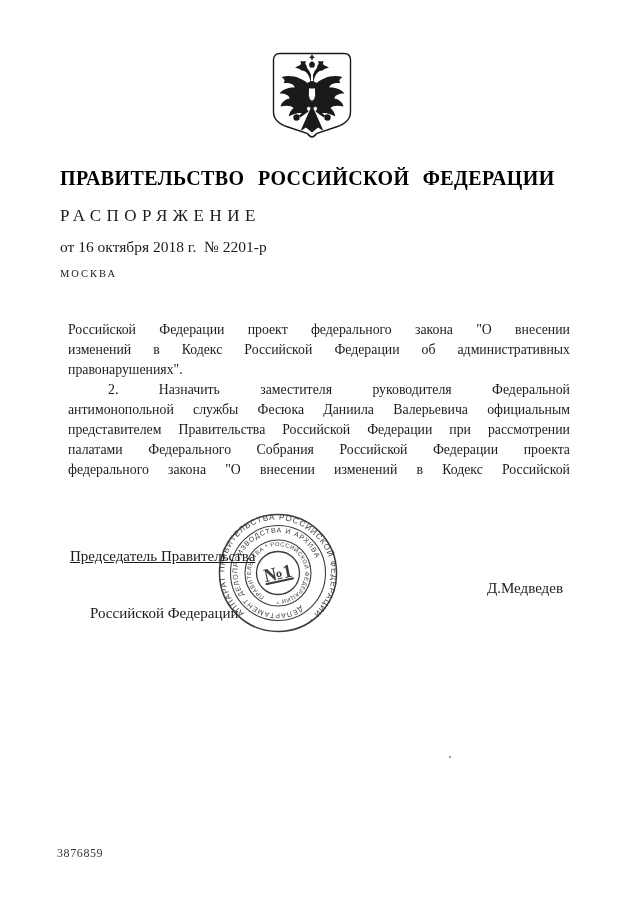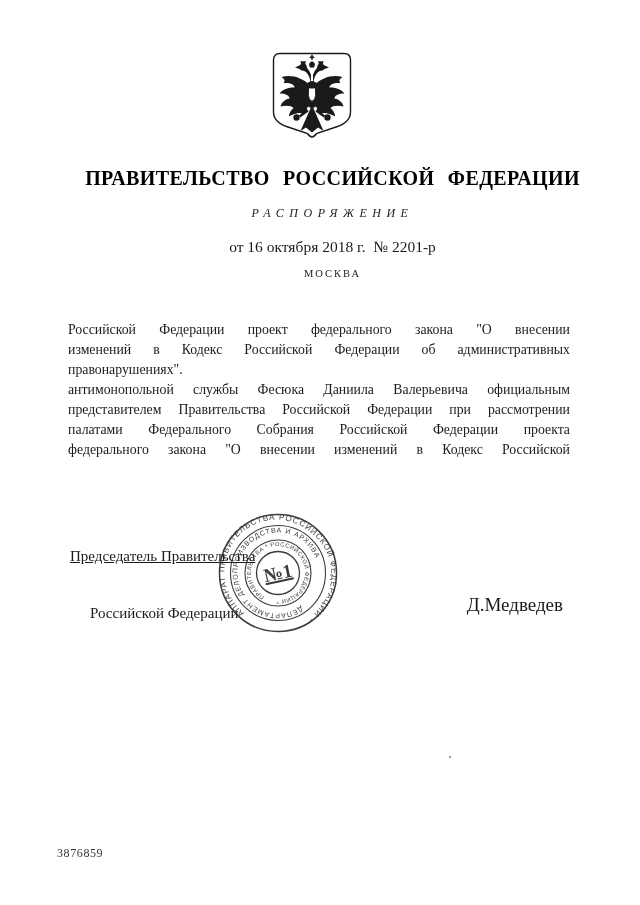--- a/index.html
+++ b/index.html
@@ -5,33 +5,33 @@
   html,body{margin:0;padding:0;}
   body{background:#ffffff;}
   .page{
     position:relative;
     width:640px;height:905px;
     background:#ffffff;
     overflow:hidden;
     font-family:"Liberation Serif", serif;
     color:#1b1b1b;
   }
-  .centered{position:absolute;left:60px;width:505px;text-align:center;margin-left:20px;}
+  .centered{position:absolute;left:60px;width:505px;}
   .org-title{top:167px;font-size:20px;font-weight:bold;letter-spacing:0.4px;word-spacing:8px;color:#000;}
-  .doc-type{top:206px;font-size:12px;letter-spacing:5.5px;font-style:italic;}
+  .doc-type{top:206px;font-size:17px;letter-spacing:5.5px;}
   .date-line{top:238px;font-size:15.5px;white-space:pre;}
   .city{top:268px;font-size:10.5px;letter-spacing:2px;}
   .emblem{position:absolute;left:272px;top:52px;width:80px;height:92px;}
   .body-block{position:absolute;left:68px;top:320px;width:502px;font-size:13.8px;line-height:20px;}
   .bline{text-align:justify;text-align-last:justify;}
   .bline.indent{text-indent:40px;}
   .bline.final{text-align-last:auto;}
   .sig-line1{position:absolute;left:70px;top:548px;font-size:15px;text-decoration:underline;}
   .sig-line2{position:absolute;left:90px;top:569px;font-size:15px;margin-top:36px;}
-  .sig-name{position:absolute;right:77px;top:594px;font-size:19px;}
+  .sig-name{position:absolute;right:77px;top:580px;font-size:15px;}
   .stamp{position:absolute;left:213px;top:508px;width:130px;height:130px;opacity:0.92;}
   .stamp text{font-family:"Liberation Sans", sans-serif;}
   .stamp .no1{font-family:"Liberation Serif", serif;font-weight:bold;}
   .doc-number{position:absolute;left:57px;top:846px;font-size:12px;letter-spacing:0.6px;color:#333;}
   .speck{position:absolute;left:449px;top:756px;width:2px;height:2px;background:#777;border-radius:50%;}
 </style>
 </head>
 <body>
 
 <div class="page">
@@ -62,20 +62,21 @@
 
   <div class="centered org-title">ПРАВИТЕЛЬСТВО РОССИЙСКОЙ ФЕДЕРАЦИИ</div>
   <div class="centered doc-type">РАСПОРЯЖЕНИЕ</div>
   <div class="centered date-line">от 16 октября 2018 г.  № 2201-р</div>
   <div class="centered city">МОСКВА</div>
 
   <div class="body-block">
     <div class="bline">Российской Федерации проект федерального закона "О внесении</div>
     <div class="bline">изменений в Кодекс Российской Федерации об административных</div>
     <div class="bline final">правонарушениях".</div>
+    <div class="bline indent">2. Назначить заместителя руководителя Федеральной</div>
     <div class="bline">антимонопольной службы Фесюка Даниила Валерьевича официальным</div>
     <div class="bline">представителем Правительства Российской Федерации при рассмотрении</div>
     <div class="bline">палатами Федерального Собрания Российской Федерации проекта</div>
     <div class="bline">федерального закона "О внесении изменений в Кодекс Российской</div>
   </div>
 
   <div class="sig-line1">Председатель Правительства</div>
   <div class="sig-line2">Российской Федерации</div>
   <div class="sig-name">Д.Медведев</div>
 

